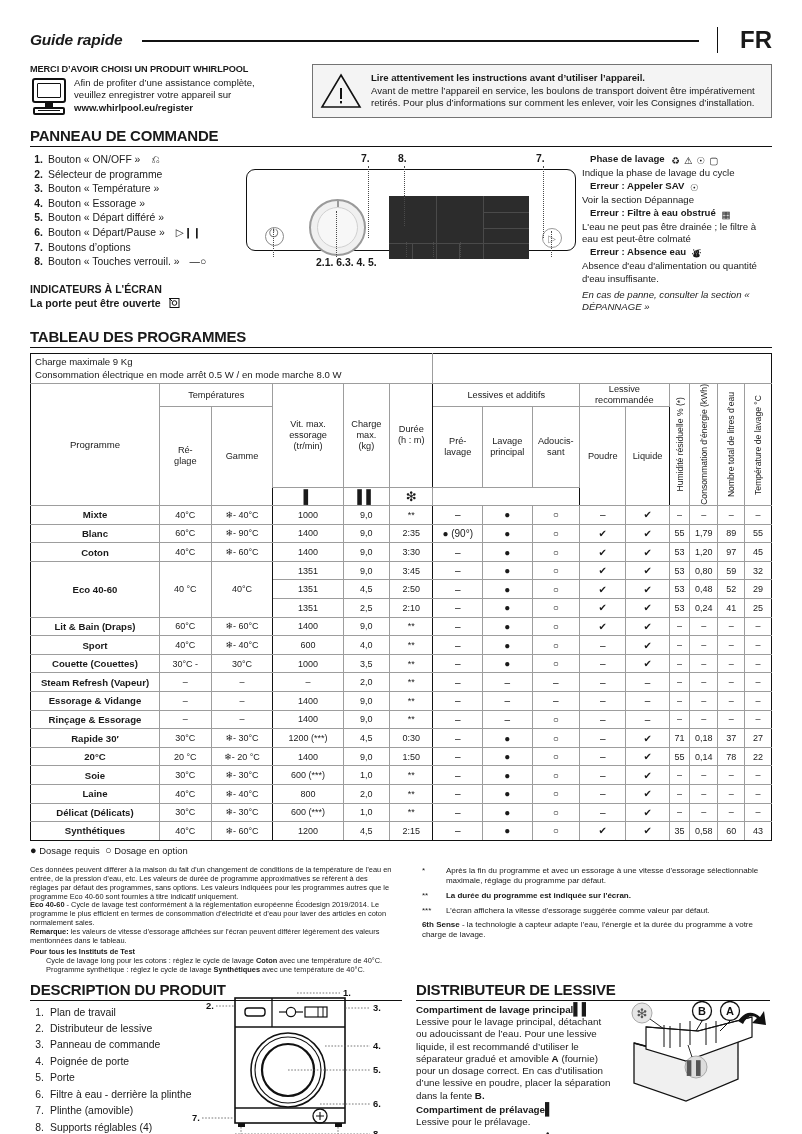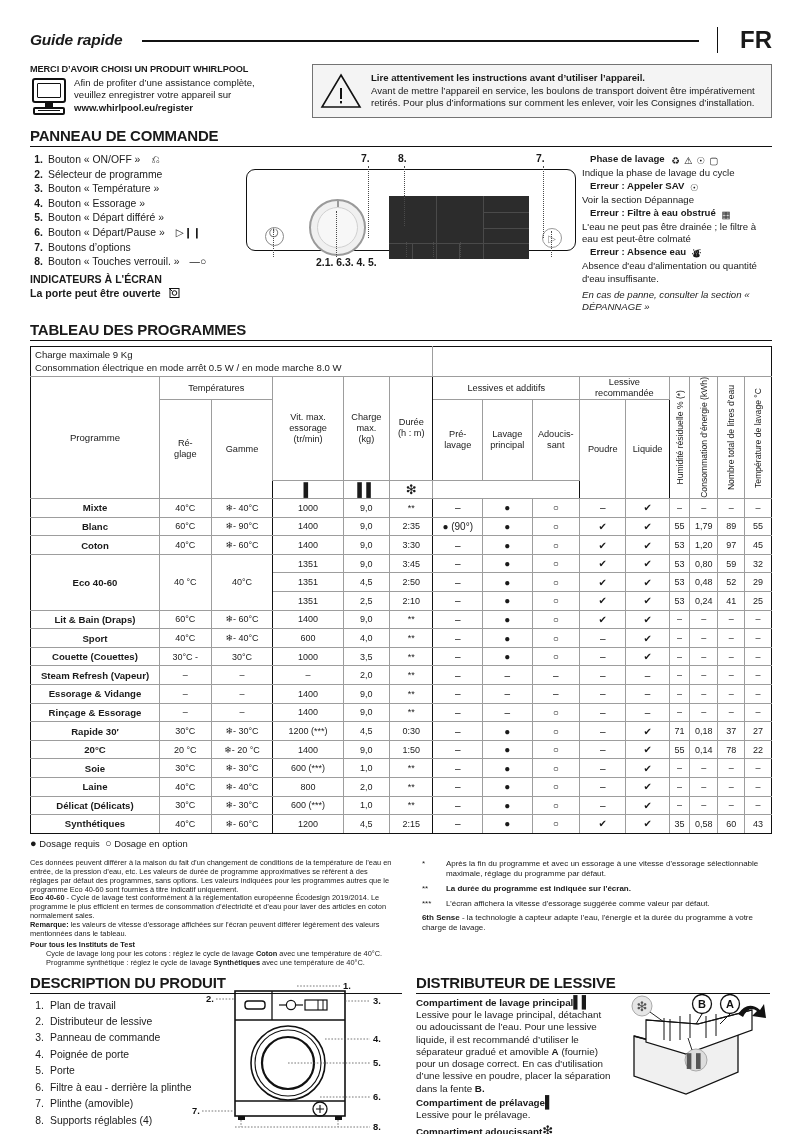--- a/index.html
+++ b/index.html
@@ -42,21 +42,21 @@
 
   
   .sect { font-weight:bold; font-size:15px; letter-spacing:-0.2px; margin-top:9px; }
   .sect-ul { border-bottom:1.6px solid #111; margin-top:2px; }
 
   
   .panelrow { display:flex; gap:6px; margin-top:6px; }
   .btnlist { width:210px; font-size:10.4px; line-height:14.6px; }
   .btnlist .ln { display:flex; gap:5px; }
   .btnlist .n { font-weight:bold; width:13px; text-align:right; flex:none; }
-  .btnlist .ind { font-weight:bold; font-size:10.6px; margin-top:2px; }
+  .btnlist .ind { font-weight:bold; font-size:10.6px; margin-top:12px; }
   .mini { display:inline-block; vertical-align:-2px; }
 
   .paneldraw { width:330px; position:relative; }
   .panelbox { position:absolute; left:0; top:16px; width:330px; height:82px; border:1.2px solid #111; border-radius:9px; background:#fff; }
   .knob { position:absolute; left:62px; top:29px; width:57px; height:57px; border-radius:50%; background:#f0f0f0; border:2px solid #9a9a9a; }
   .knob:after { content:""; position:absolute; left:6px; top:6px; right:6px; bottom:6px; border-radius:50%; background:#f7f7f7; border:1.5px solid #d0d0d0; }
   .knob .notch { position:absolute; left:50%; top:-1px; margin-left:-1px; width:2px; height:7px; background:#9a9a9a; z-index:2;}
   .pwrbtn { position:absolute; left:18px; top:57px; width:19px; height:19px; border-radius:50%; border:1.4px solid #8a8a8a; }
   .pwrbtn:after { content:"\23FB"; position:absolute; left:3px; top:-2px; font-size:12px; color:#7a7a7a; }
   .display { position:absolute; left:142px; top:26px; width:140px; height:63px; background:#2c2c2c; }
@@ -255,21 +255,21 @@
       </div>
       <div>
         <span class="t">Erreur : Absence eau</span>
         <span class="mini" style="margin-left:3px">⛇</span>
         <div>Absence d'eau d'alimentation ou quantité d'eau insuffisante.</div>
       </div>
       <div class="it">En cas de panne, consulter la section « DÉPANNAGE »</div>
     </div>
   </div>
 
-  <div class="sect" style="margin-top:8px">TABLEAU DES PROGRAMMES</div>
+  <div class="sect" style="margin-top:15px">TABLEAU DES PROGRAMMES</div>
   <div class="sect-ul"></div>
 
   <table class="pt">
     <colgroup>
       <col style="width:125px">
         <col style="width:50px">
         <col style="width:60px">
         <col style="width:68px">
         <col style="width:45px">
         <col style="width:42px">

